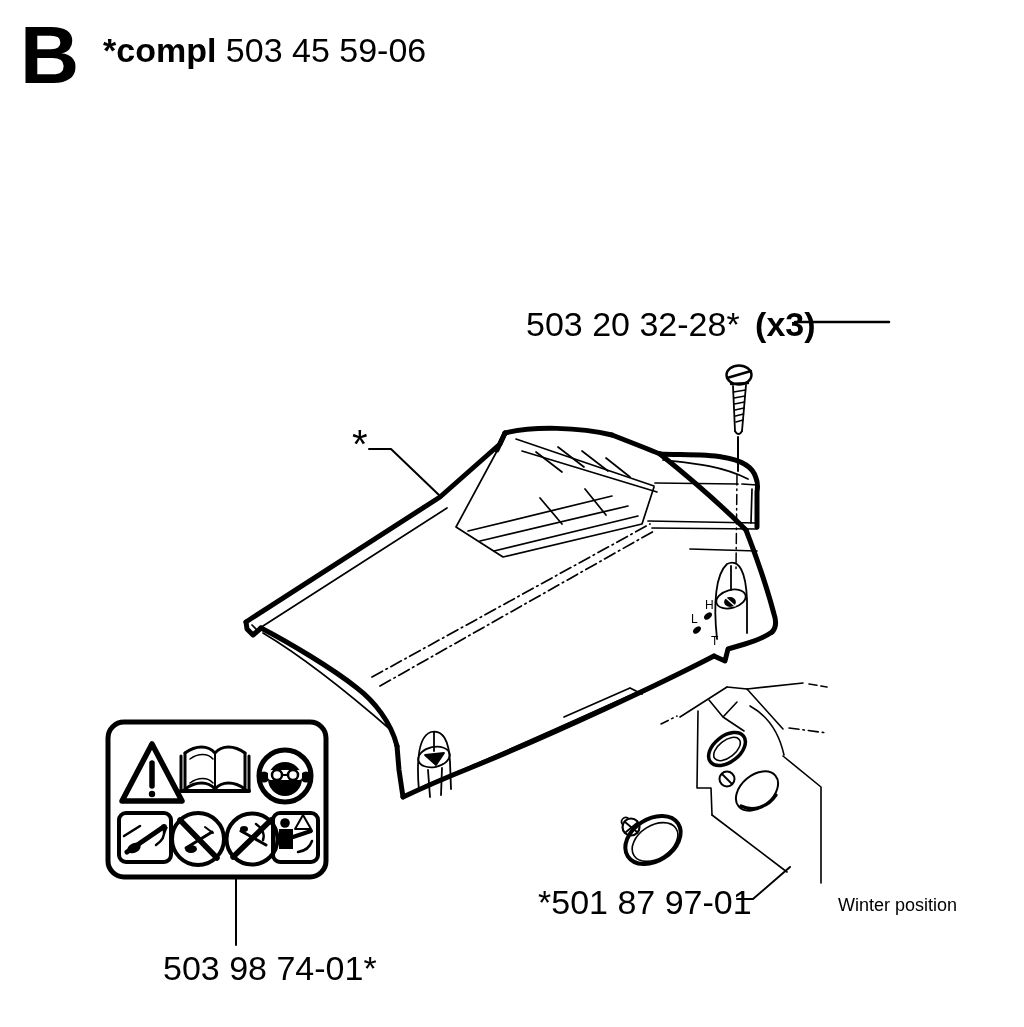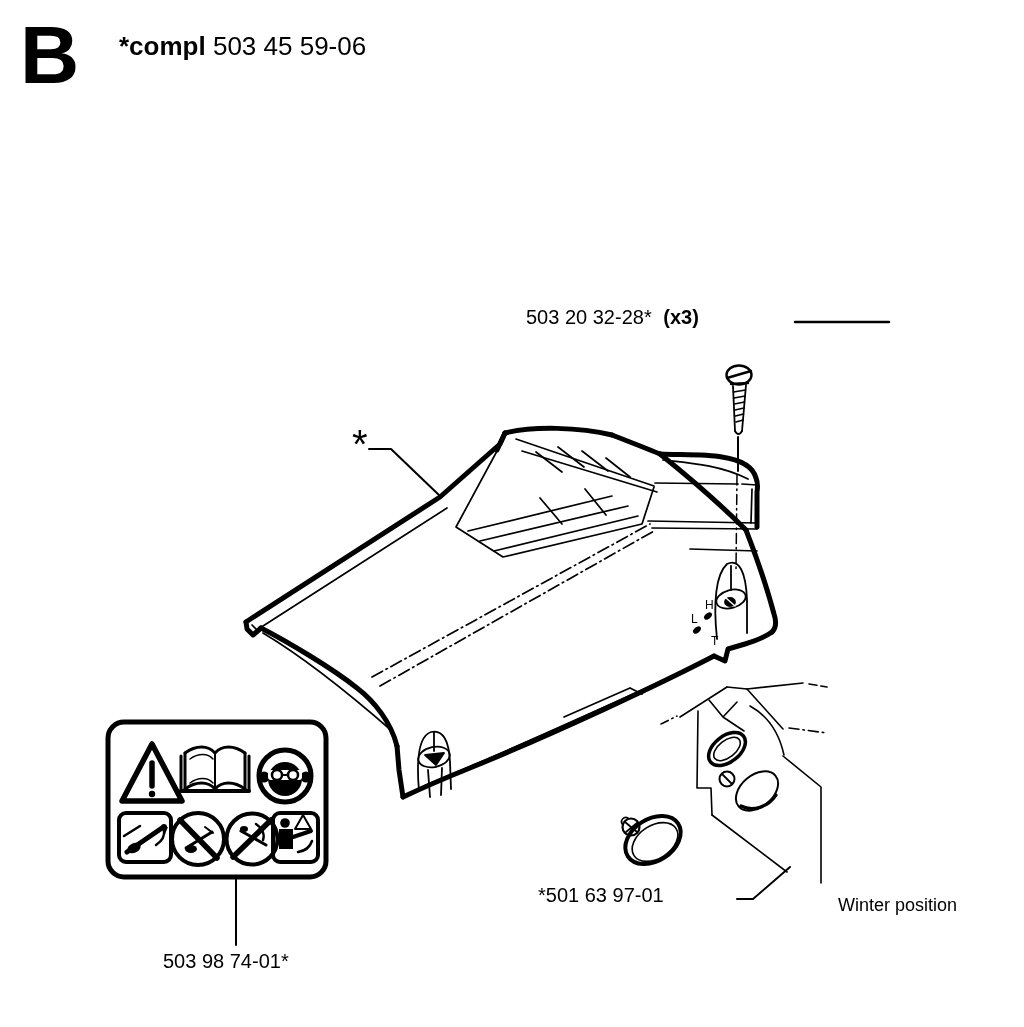--- a/index.html
+++ b/index.html
@@ -1,23 +1,23 @@
 <!DOCTYPE html>
 <html><head>
 <meta charset="utf-8">
 <style>
   html,body{margin:0;padding:0;background:#ffffff;}
   #page{position:relative;width:1024px;height:1027px;background:#ffffff;overflow:hidden;
         font-family:"Liberation Sans", sans-serif;color:#000;}
   #art{position:absolute;left:0;top:0;}
   .t{position:absolute;white-space:nowrap;color:#000;line-height:1;}
   .big-letter{font-size:82px;font-weight:bold;}
-  .hdr{font-size:26px;margin-left:16px;}
+  .hdr{font-size:34px;}
   .hdr .b{font-weight:bold;}
-  .pn{font-size:20px;}
+  .pn{font-size:34px;}
   .pn .b{font-weight:bold;}
   .winter{font-size:18px;font-weight:normal;}
   .marker{font-size:40px;}
 </style>
 </head>
 <body>
 
 <div id="page">
 
   <svg id="art" width="1024" height="1027" viewBox="0 0 1024 1027">
@@ -229,19 +229,19 @@
     <span>503 45 59-06</span>
   </div>
 
   <div class="t pn" style="left:526px;top:307px;">
     <span>503 20 32-28*</span>
     <span class="b" style="margin-left:6px;">(x3)</span>
   </div>
 
   <div class="t marker" style="left:352px;top:424px;">*</div>
 
-  <div class="t pn" style="left:538px;top:885px;">*501 63 97-01</div>
+  <div class="t pn" style="left:538px;top:885px;">*501 87 97-01</div>
 
   <div class="t winter" style="left:838px;top:896px;">Winter position</div>
 
   <div class="t pn" style="left:163px;top:951px;">503 98 74-01*</div>
 
 </div>
 
 </body></html>

